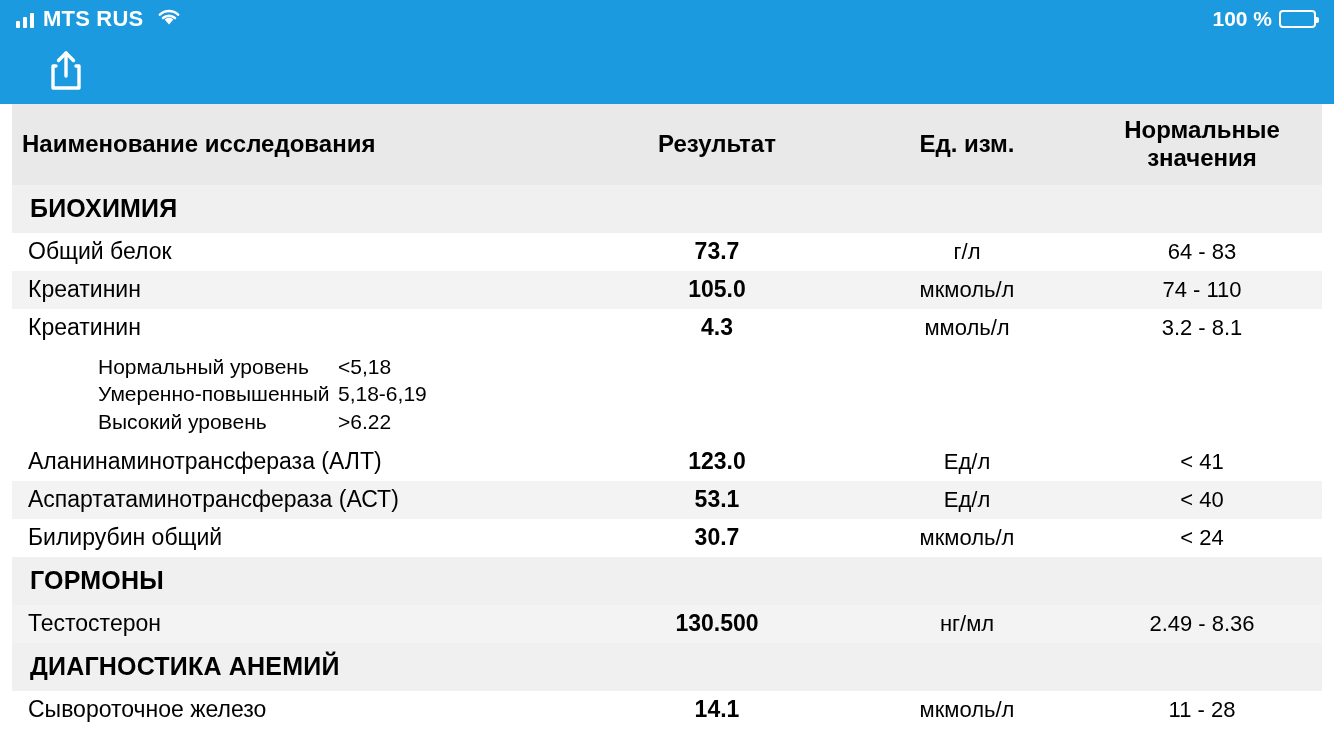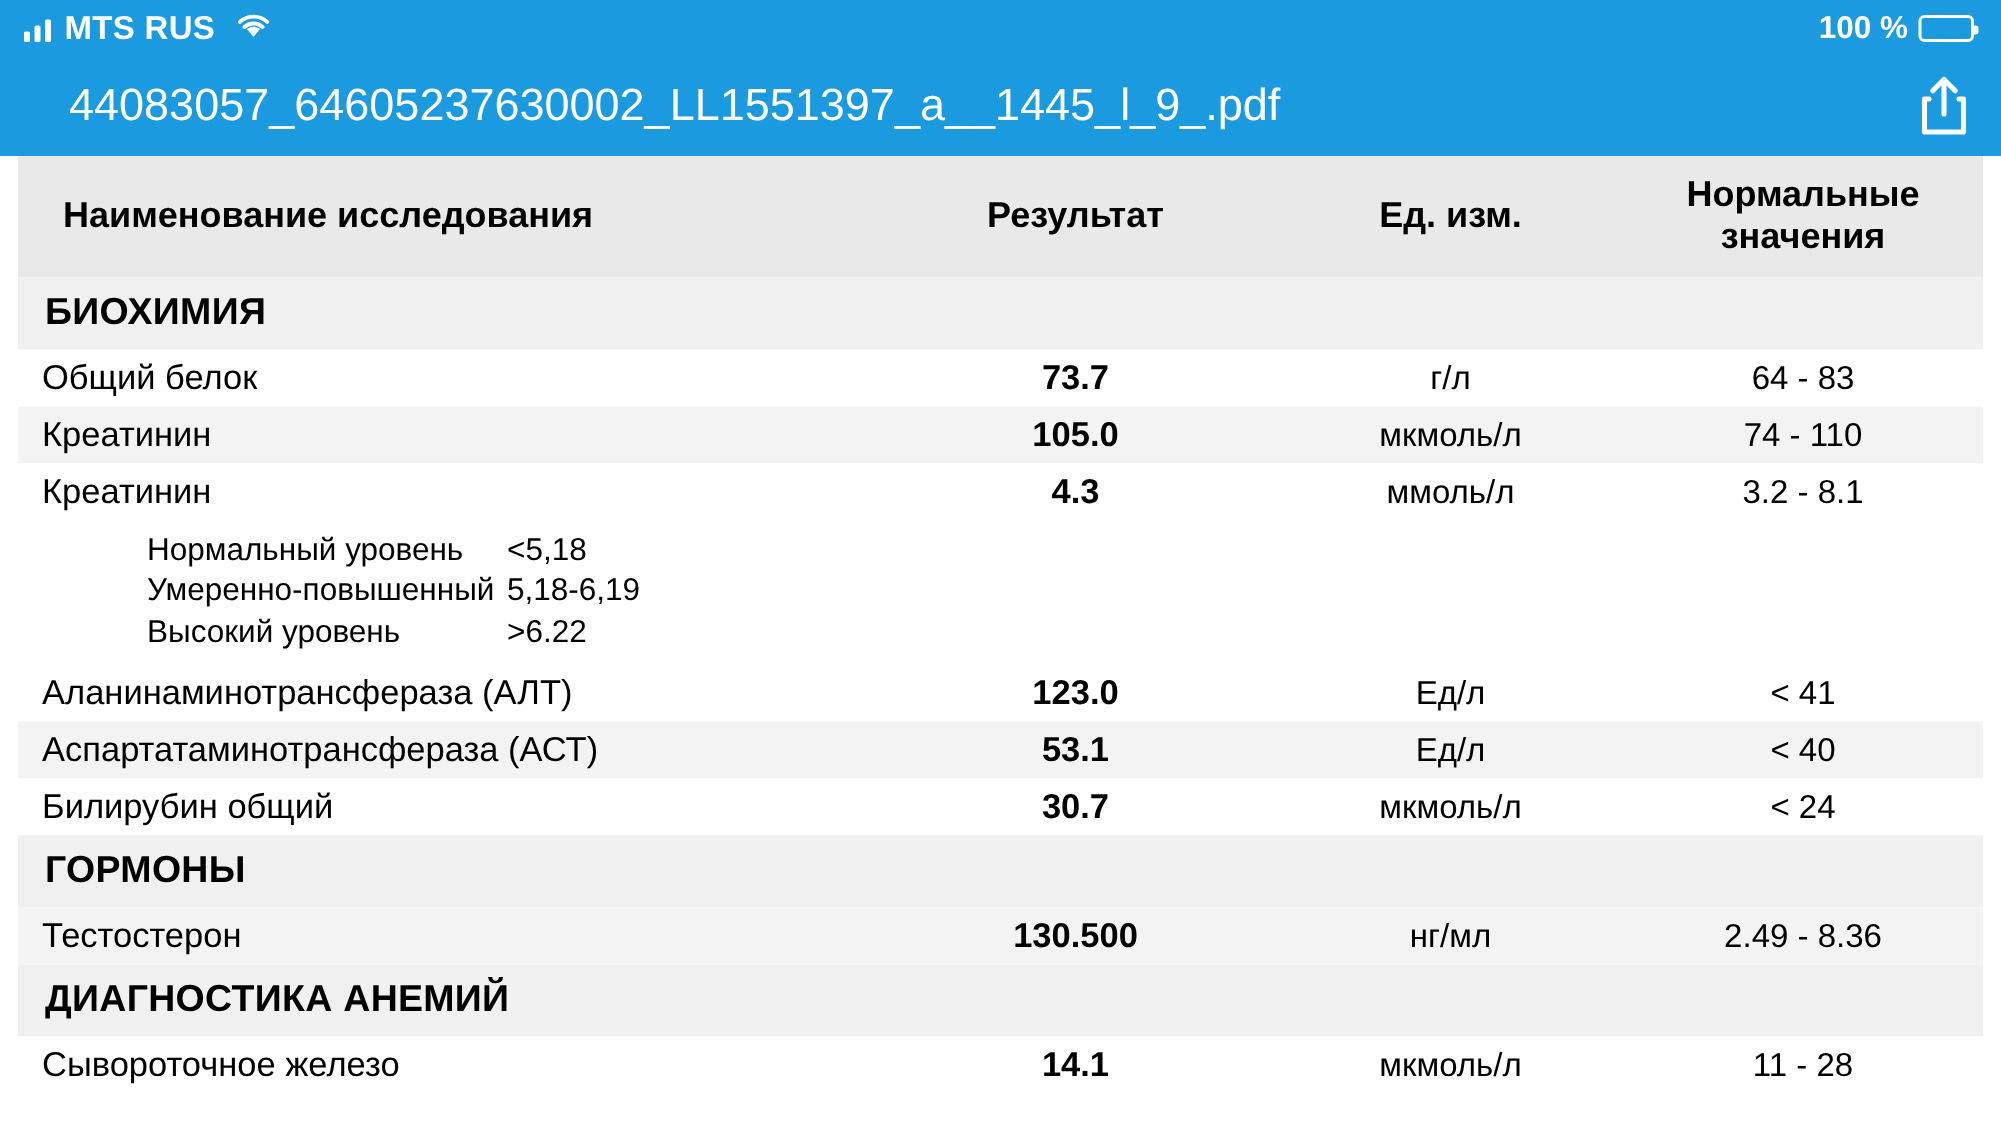--- a/index.html
+++ b/index.html
@@ -170,21 +170,21 @@
   table.results col.c-norm  { width: 240px; }
 
   thead th {
     background: #e9e9e9;
     font-size: 24px;
     font-weight: bold;
     padding: 12px 0 14px 0;
     vertical-align: middle;
     line-height: 1.15;
   }
-  thead th.h-name { text-align: left; padding-left: 30px; }
+  thead th.h-name { text-align: left; padding-left: 10px; }
   thead th.h-res  { text-align: center; }
   thead th.h-unit { text-align: center; }
   thead th.h-norm { text-align: center; }
 
   tbody td {
     padding: 5px 0 6px 0;
     vertical-align: middle;
   }
   tr.group td {
     background: #f0f0f0;
@@ -258,21 +258,20 @@
 
     <div class="status-right">
       <span>100 %</span>
       <span class="battery">
         <span class="fill" style="width:100%"></span>
       </span>
     </div>
   </div>
 
   <div class="navbar">
-    <span class="doc-title">44083057_64605237630002_LL1551397_a__1445_l_9_.pdf</span>
     <span class="share-btn">
       <svg width="34" height="42" viewBox="0 0 34 42" aria-hidden="true">
         <path d="M17 3 L17 26" stroke="#ffffff" stroke-width="3.4" stroke-linecap="round" fill="none"></path>
         <path d="M9.5 10.5 L17 3 L24.5 10.5" stroke="#ffffff" stroke-width="3.4" stroke-linecap="round" stroke-linejoin="round" fill="none"></path>
         <path d="M7 16 L4 16 L4 38 L30 38 L30 16 L27 16" stroke="#ffffff" stroke-width="3.4" stroke-linecap="round" stroke-linejoin="round" fill="none"></path>
       </svg>
     </span>
   </div>
 
   <div class="doc">

